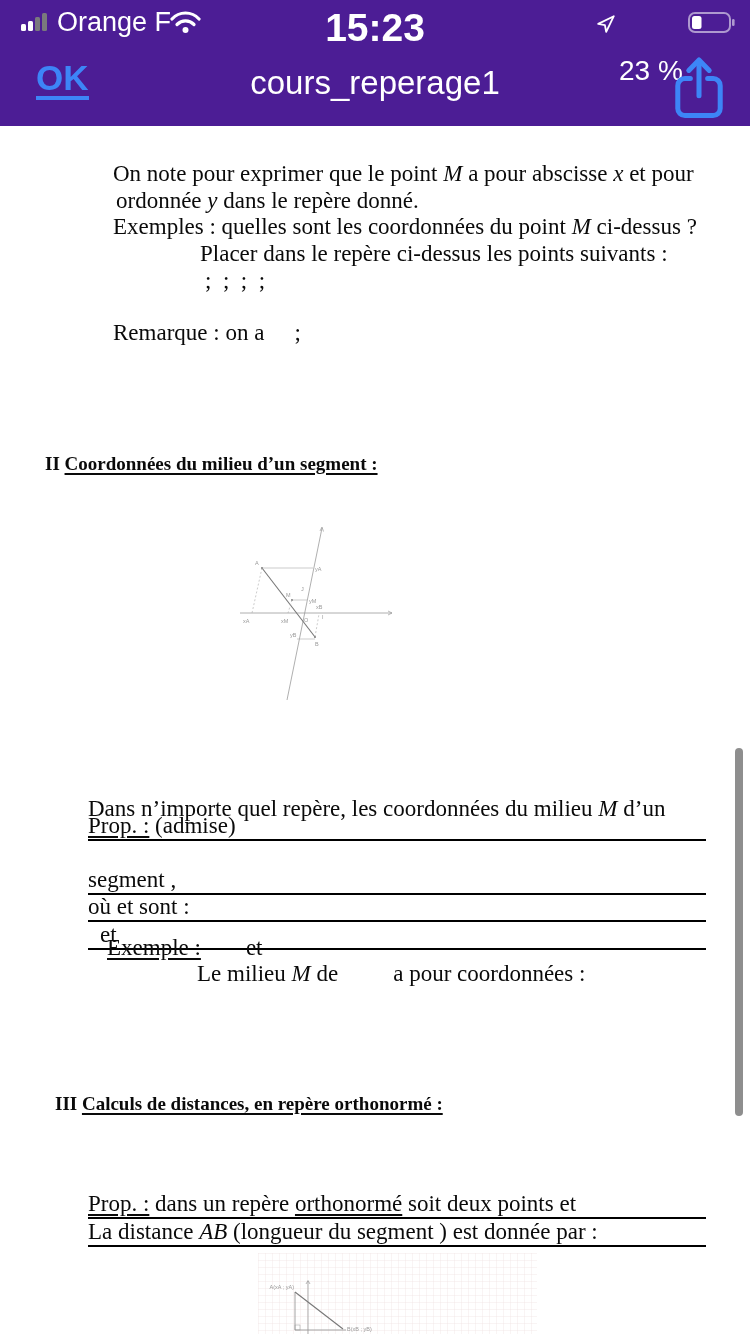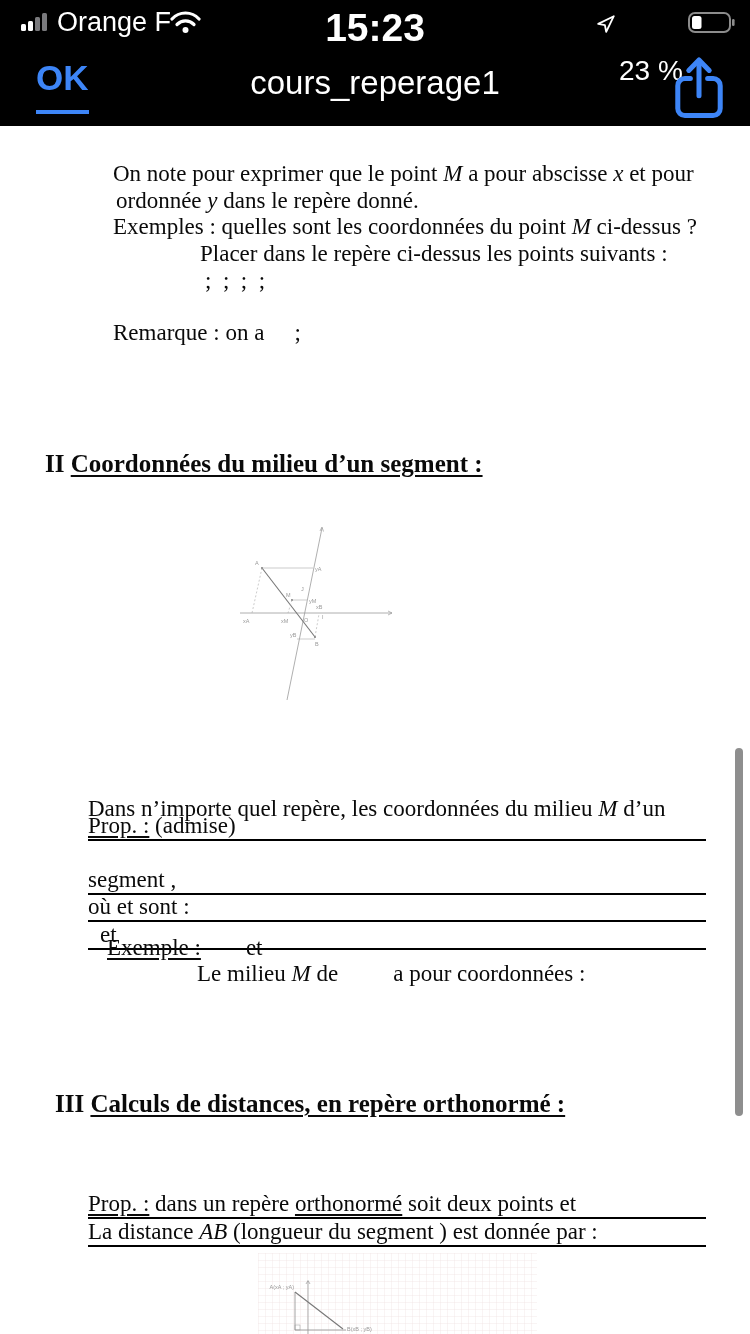--- a/index.html
+++ b/index.html
@@ -1,36 +1,36 @@
 <!DOCTYPE html>
 <html><head>
 <meta charset="utf-8">
 <style>
   html,body{margin:0;padding:0;}
   body{
     width:750px;height:1334px;position:relative;background:#ffffff;
     font-family:"Liberation Serif", serif;color:#0a0a0a;overflow:hidden;
   }
   
-  .header{position:absolute;top:0;left:0;width:750px;height:126px;background:#000000;
+  .header{position:absolute;top:0;left:0;width:750px;height:126px;background:#4c1d95;
           font-family:"Liberation Sans", sans-serif;color:#fff;z-index:5;}
   .sb-carrier{position:absolute;left:57px;top:7px;font-size:27px;}
   .sb-time{position:absolute;left:0;top:6px;width:750px;text-align:center;font-size:39px;font-weight:bold;}
   .sb-batt-pct{position:absolute;left:619px;top:7px;font-size:28px;margin-top:48px;}
   .sb-icon{position:absolute;}
   .ok-btn{position:absolute;left:36px;top:60px;font-size:35px;font-weight:bold;color:#3d85f7;
-          border-bottom:4px solid #3d85f7;padding-bottom:15px;line-height:1;cursor:pointer;}
+          border-bottom:4px solid #3d85f7;padding-bottom:1px;line-height:1;cursor:pointer;}
   .nav-title{position:absolute;left:0;top:64px;width:750px;text-align:center;
              font-size:33px;font-weight:normal;color:#fff;}
   .share-btn{position:absolute;left:672px;top:55px;width:54px;height:66px;cursor:pointer;}
   
   .line{position:absolute;white-space:nowrap;font-size:23px;line-height:27px;}
   .it{font-style:italic;}
   .ul{text-decoration:underline;text-decoration-thickness:2px;text-underline-offset:3px;}
-  .heading{position:absolute;white-space:nowrap;font-size:25px;font-weight:bold;line-height:28px;}
+  .heading{position:absolute;white-space:nowrap;font-size:19px;font-weight:bold;line-height:28px;}
   .rule-row{position:absolute;left:88px;width:618px;height:26px;border-bottom:2px solid #000;
             font-size:23px;line-height:26px;white-space:nowrap;margin-top:47px;}
   .plain-row{position:absolute;left:88px;width:618px;height:26px;
              font-size:23px;line-height:26px;white-space:nowrap;}
   .gap30{display:inline-block;width:30px;}
   .gap45{display:inline-block;width:45px;}
   .gap55{display:inline-block;width:55px;}
   .scroll-thumb{position:absolute;left:735px;top:748px;width:8px;height:368px;
                 background:#8e8e8e;border-radius:4px;}
   svg{display:block;}

